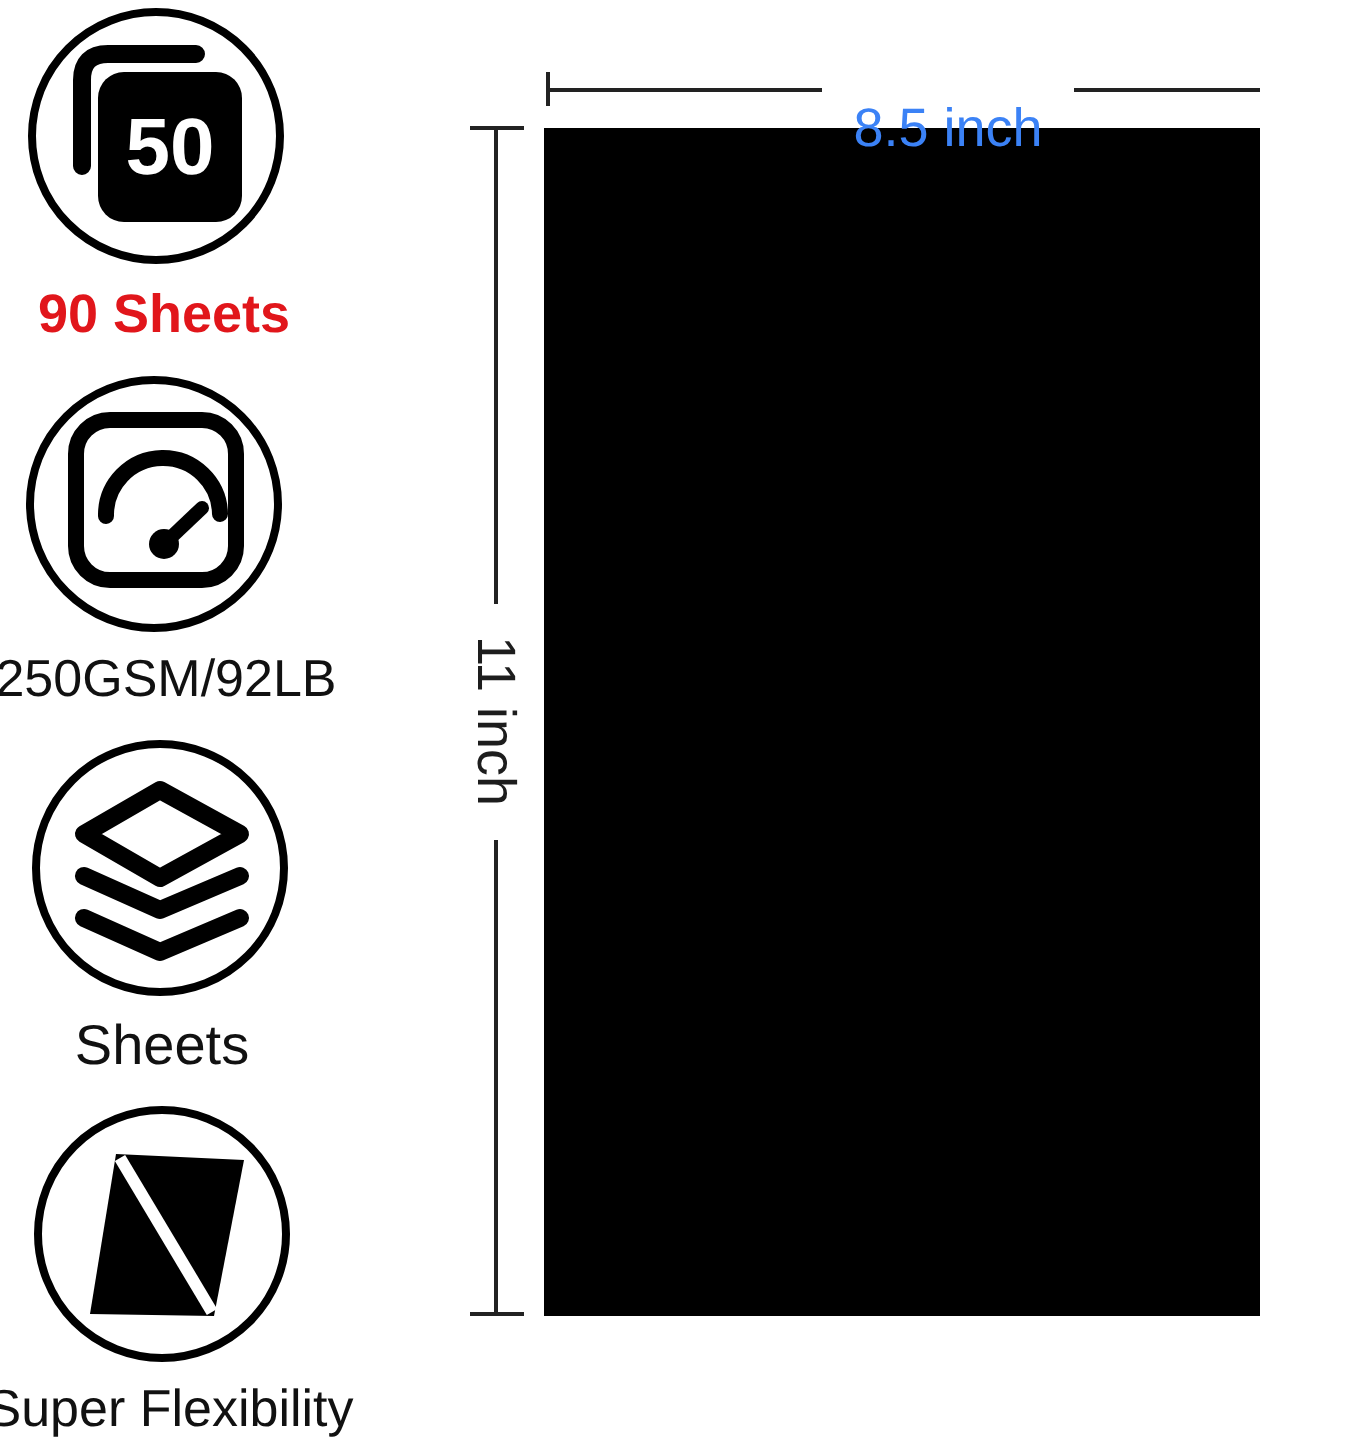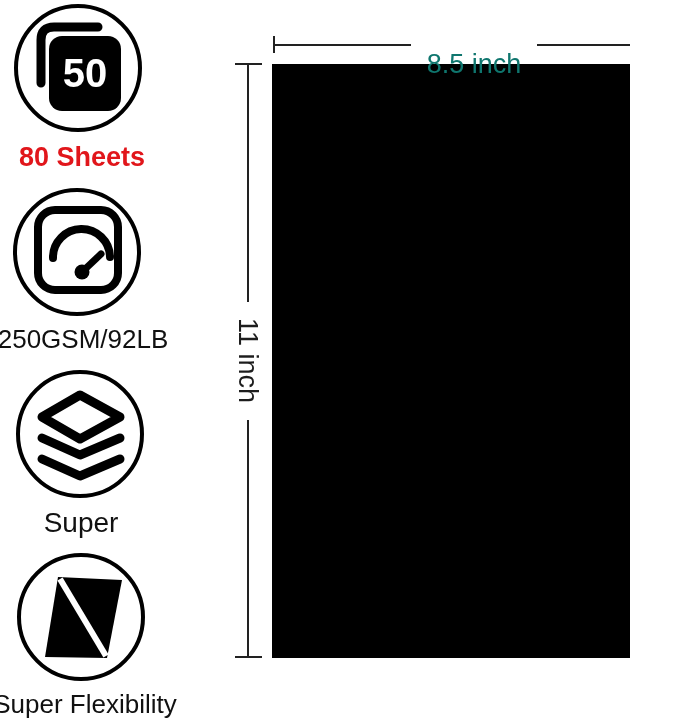--- a/index.html
+++ b/index.html
@@ -40,21 +40,21 @@
     left: 273px; top: 36px;
     width: 402px; height: 17px;
     display: flex; align-items: center;
   }
   .dim-h .tick { width: 2px; height: 17px; background: #222; }
   .dim-h .dline { flex: 1; height: 2px; background: #222; }
   .dim-h .dtext {
     padding: 0 16px;
     font-size: 27px;
     line-height: 17px;
-    color: #0f766e;
+    color: #3b82f6;
     white-space: nowrap;
     margin-top: 40px;
   }
   
   .dim-v {
     position: absolute;
     left: 234px; top: 63px;
     width: 28px; height: 595px;
     display: flex; flex-direction: column; align-items: center;
   }
@@ -76,38 +76,38 @@
 <body>
 
 <div class="canvas">
 
   <svg class="icon-svg" style="left:13px; top:3px;" viewBox="0 0 130 130">
     <circle class="ring" cx="65" cy="65" r="62"></circle>
     <path d="M 28 80 L 28 37 Q 28 24 41 24 L 85 24" fill="none" stroke="#000" stroke-width="9" stroke-linecap="round"></path>
     <rect x="36" y="33" width="72" height="75" rx="13" fill="#000"></rect>
     <text x="72" y="84" text-anchor="middle" font-size="40" font-weight="bold" fill="#ffffff" font-family="Liberation Sans, sans-serif">50</text>
   </svg>
-  <div class="feature-label red" style="left:82px; top:142px;">80 Sheets</div>
+  <div class="feature-label red" style="left:82px; top:142px;">90 Sheets</div>
 
   <svg class="icon-svg" style="left:12px; top:187px;" viewBox="0 0 130 130">
     <circle class="ring" cx="65" cy="65" r="62"></circle>
     <rect x="26" y="23" width="80" height="80" rx="17" fill="none" stroke="#000" stroke-width="8"></rect>
     <path d="M 41 71 A 28.5 28.5 0 0 1 98 70" fill="none" stroke="#000" stroke-width="8" stroke-linecap="round"></path>
     <line x1="70" y1="85" x2="89" y2="67" stroke="#000" stroke-width="7" stroke-linecap="round"></line>
     <circle cx="70" cy="85" r="7.5" fill="#000"></circle>
   </svg>
   <div class="feature-label" style="left:83px; top:324px;">250GSM/92LB</div>
 
   <svg class="icon-svg" style="left:15px; top:369px;" viewBox="0 0 130 130">
     <circle class="ring" cx="65" cy="65" r="62"></circle>
     <path d="M 27 48 L 65 26 L 105 48 L 65 70 Z" fill="none" stroke="#000" stroke-width="9" stroke-linejoin="round"></path>
     <path d="M 27 69 L 65 86 L 105 69" fill="none" stroke="#000" stroke-width="9" stroke-linecap="round" stroke-linejoin="round"></path>
     <path d="M 27 90 L 65 107 L 105 90" fill="none" stroke="#000" stroke-width="9" stroke-linecap="round" stroke-linejoin="round"></path>
   </svg>
-  <div class="feature-label" style="left:81px; top:507px; font-size:28px;">Super</div>
+  <div class="feature-label" style="left:81px; top:507px; font-size:28px;">Sheets</div>
 
   <svg class="icon-svg" style="left:16px; top:552px;" viewBox="0 0 130 130">
     <circle class="ring" cx="65" cy="65" r="62"></circle>
     <polygon points="42,25 106,28 91,106 29,105" fill="#000"></polygon>
     <line x1="44" y1="27" x2="90" y2="104" stroke="#ffffff" stroke-width="6"></line>
   </svg>
   <div class="feature-label" style="left:85px; top:689px;">Super Flexibility</div>
 
   <div class="paper-rect"></div>
 

